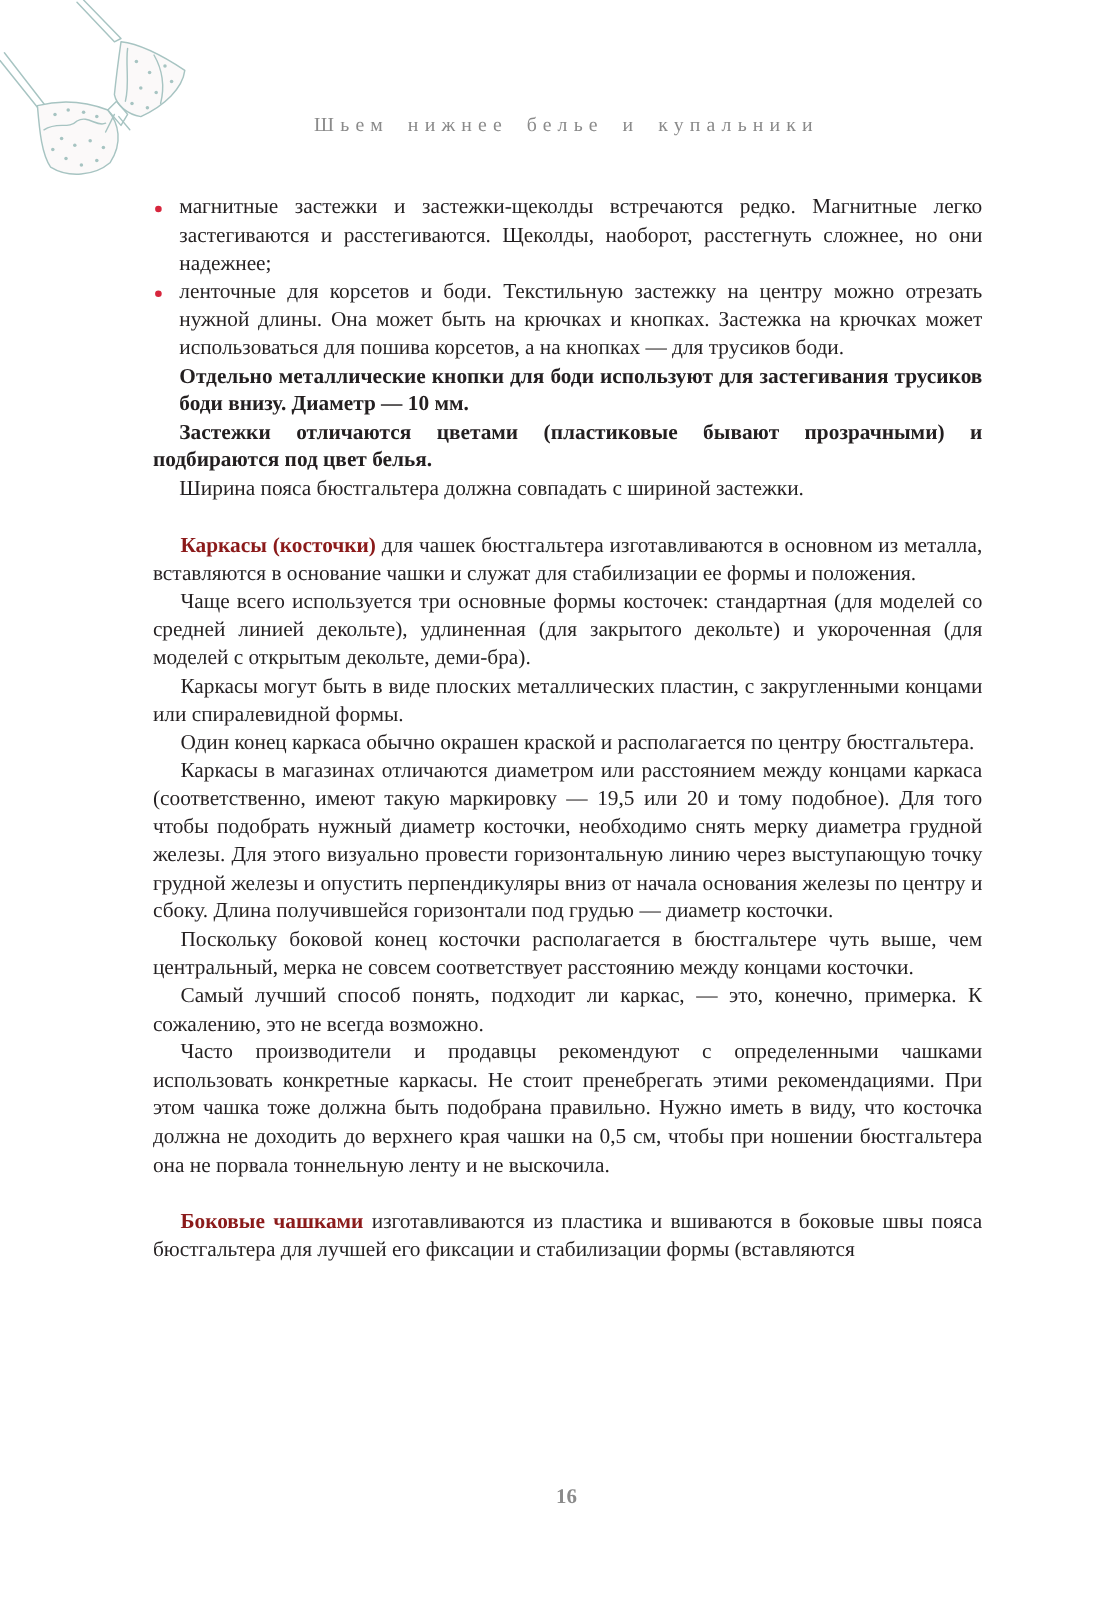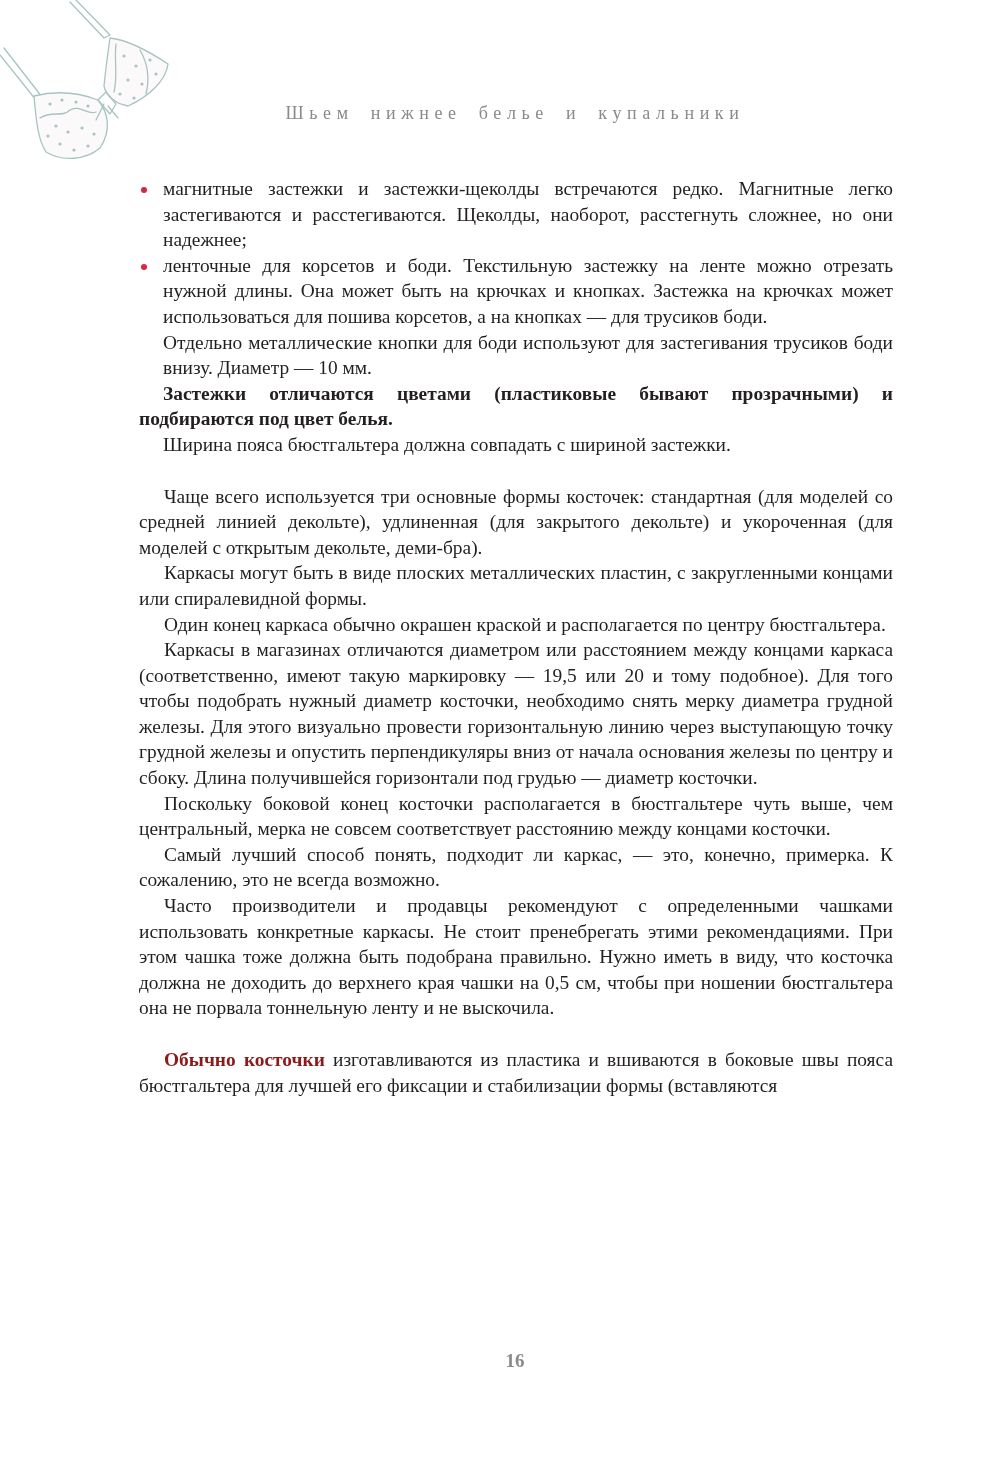--- a/index.html
+++ b/index.html
@@ -69,35 +69,36 @@
 <div class="running-header">Шьем нижнее белье и купальники</div>
 
 <div class="content">
   <ul class="bullets">
     <li>
       <span class="bullet-dot"></span>
       <span>магнитные застежки и застежки-щеколды встречаются редко. Магнитные легко застегиваются и расстегиваются. Щеколды, наоборот, расстегнуть сложнее, но они надежнее;</span>
     </li>
     <li>
       <span class="bullet-dot"></span>
-      <span>ленточные для корсетов и боди. Текстильную застежку на ленте можно отрезать нужной длины. Она может быть на крючках и кнопках. Застежка на крючках может использоваться для пошива корсетов, а на кнопках — для трусиков боди.</span>
+      <span>ленточные для корсетов и боди. Текстильную застежку на центру можно отрезать нужной длины. Она может быть на крючках и кнопках. Застежка на крючках может использоваться для пошива корсетов, а на кнопках — для трусиков боди.</span>
     </li>
   </ul>
-  <p class="ind" style="margin-left:24px; text-indent:0;">Отдельно металлические кнопки для боди используют для застегивания трусиков боди внизу. Диаметр — 10 мм.</p>
+  <p class="ind" style="margin-left:24px; text-indent:0;font-weight:bold;">Отдельно металлические кнопки для боди используют для застегивания трусиков боди внизу. Диаметр — 10 мм.</p>
   <p class="ind" style="text-indent:24px;font-weight:bold;">Застежки отличаются цветами (пластиковые бывают прозрачными) и подбираются под цвет белья.</p>
   <p class="ind" style="text-indent:24px;">Ширина пояса бюстгальтера должна совпадать с шириной застежки.</p>
 
   <div class="gap"></div>
 
+  <p class="ind"><span class="term">Каркасы (косточки)</span><span> для чашек бюстгальтера изготавливаются в основном из металла, вставляются в основание чашки и служат для стабилизации ее формы и положения.</span></p>
   <p class="ind">Чаще всего используется три основные формы косточек: стандартная (для моделей со средней линией декольте), удлиненная (для закрытого декольте) и укороченная (для моделей с открытым декольте, деми-бра).</p>
   <p class="ind">Каркасы могут быть в виде плоских металлических пластин, с закругленными концами или спиралевидной формы.</p>
   <p class="ind">Один конец каркаса обычно окрашен краской и располагается по центру бюстгальтера.</p>
   <p class="ind">Каркасы в магазинах отличаются диаметром или расстоянием между концами каркаса (соответственно, имеют такую маркировку — 19,5 или 20 и тому подобное). Для того чтобы подобрать нужный диаметр косточки, необходимо снять мерку диаметра грудной железы. Для этого визуально провести горизонтальную линию через выступающую точку грудной железы и опустить перпендикуляры вниз от начала основания железы по центру и сбоку. Длина получившейся горизонтали под грудью — диаметр косточки.</p>
   <p class="ind">Поскольку боковой конец косточки располагается в бюстгальтере чуть выше, чем центральный, мерка не совсем соответствует расстоянию между концами косточки.</p>
   <p class="ind">Самый лучший способ понять, подходит ли каркас, — это, конечно, примерка. К сожалению, это не всегда возможно.</p>
   <p class="ind">Часто производители и продавцы рекомендуют с определенными чашками использовать конкретные каркасы. Не стоит пренебрегать этими рекомендациями. При этом чашка тоже должна быть подобрана правильно. Нужно иметь в виду, что косточка должна не доходить до верхнего края чашки на 0,5 см, чтобы при ношении бюстгальтера она не порвала тоннельную ленту и не выскочила.</p>
 
   <div class="gap"></div>
 
-  <p class="ind"><span class="term">Обычно косточки</span><span> изготавливаются из пластика и вшиваются в боковые швы пояса бюстгальтера для лучшей его фиксации и стабилизации формы (вставляются</span></p>
+  <p class="ind"><span class="term">Боковые чашками</span><span> изготавливаются из пластика и вшиваются в боковые швы пояса бюстгальтера для лучшей его фиксации и стабилизации формы (вставляются</span></p>
 </div>
 
 <div class="page-number">16</div>
 
 </body></html>

